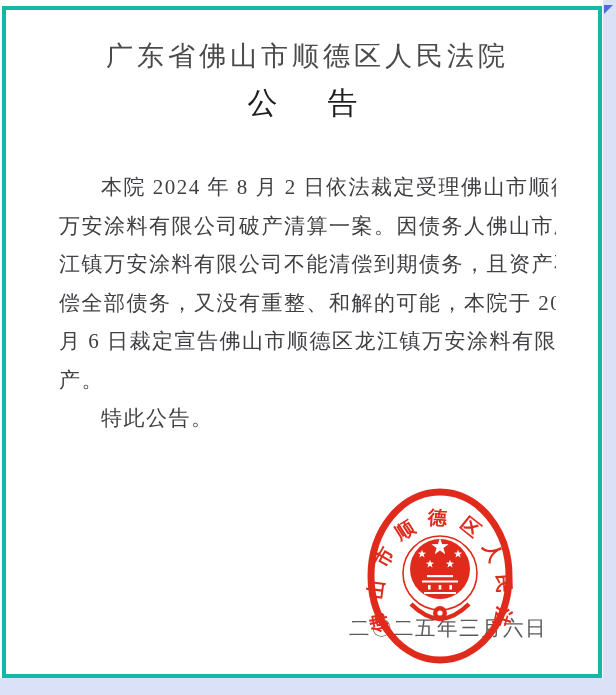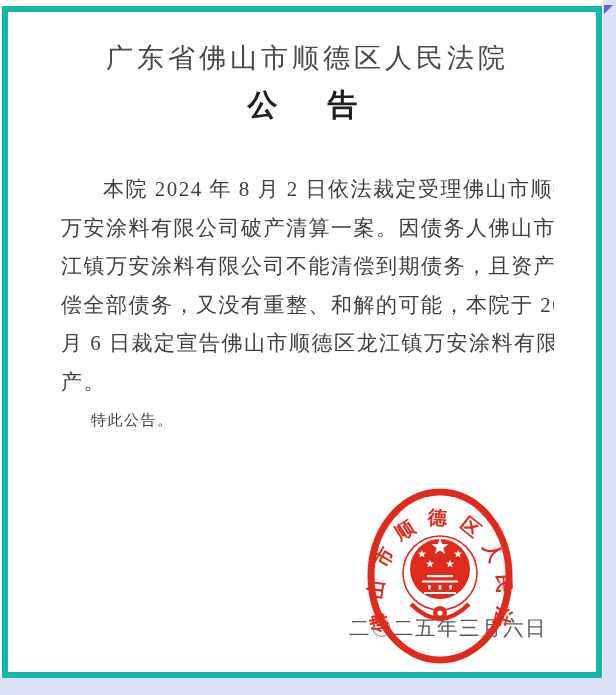--- a/index.html
+++ b/index.html
@@ -18,48 +18,48 @@
   .margin-bottom-strip {
     position: absolute; left: 0; bottom: 0; width: 616px; height: 17px;
     background: #dbe1f6;
   }
   .corner-marker {
     position: absolute; left: 604px; top: 5px; width: 0; height: 0;
     border-top: 9px solid #4a6de0; border-right: 9px solid transparent;
   }
   .page {
     position: absolute; left: 2px; top: 6px; width: 600px; height: 672px;
-    background: #ffffff; border: 6px solid #14b8a6;
+    background: #ffffff; border: 4px solid #14b8a6;
     padding: 0 42px 0 53px;
     color: #3f3f44;
   }
   .court-name {
     margin-top: 28px; text-align: center;
     font-size: 27px; letter-spacing: 4px; color: #4a4a4a;
     white-space: nowrap;
   }
   .notice-title {
     margin-top: 9px; text-align: center;
-    font-size: 30px; font-weight: bold; letter-spacing: 10px; color: #1e1e1e;
+    font-size: 30px; font-weight: normal; letter-spacing: 10px; color: #1e1e1e;
   }
   .case-number {
     margin-top: 58px; text-align: right; padding-right: 38px;
     font-size: 19px; color: #4a4a4a; letter-spacing: 1px;
     white-space: nowrap;
   }
   .body-block { margin-top: 44px; }
   .body-line {
     font-size: 21px; line-height: 38.5px; letter-spacing: 1.5px;
     color: #3f3f44; white-space: nowrap; overflow: hidden;
     text-align: justify; text-align-last: justify;
   }
   .body-line.first { text-indent: 2em; }
   .body-line.last { text-align: left; text-align-last: left; }
   .closing-line {
-    font-size: 15px; line-height: 38.5px; letter-spacing: 1.5px;
+    font-size: 21px; line-height: 38.5px; letter-spacing: 1.5px;
     color: #3f3f44; text-indent: 2em;
   }
   .doc-date {
     position: absolute; left: 349px; top: 614px; z-index: 2;
     font-size: 20.5px; letter-spacing: 1.5px; color: #5a5a5a;
     white-space: nowrap;
   }
   .seal {
     position: absolute; left: 363px; top: 483px; width: 154px; height: 186px;
     z-index: 3; pointer-events: none;

